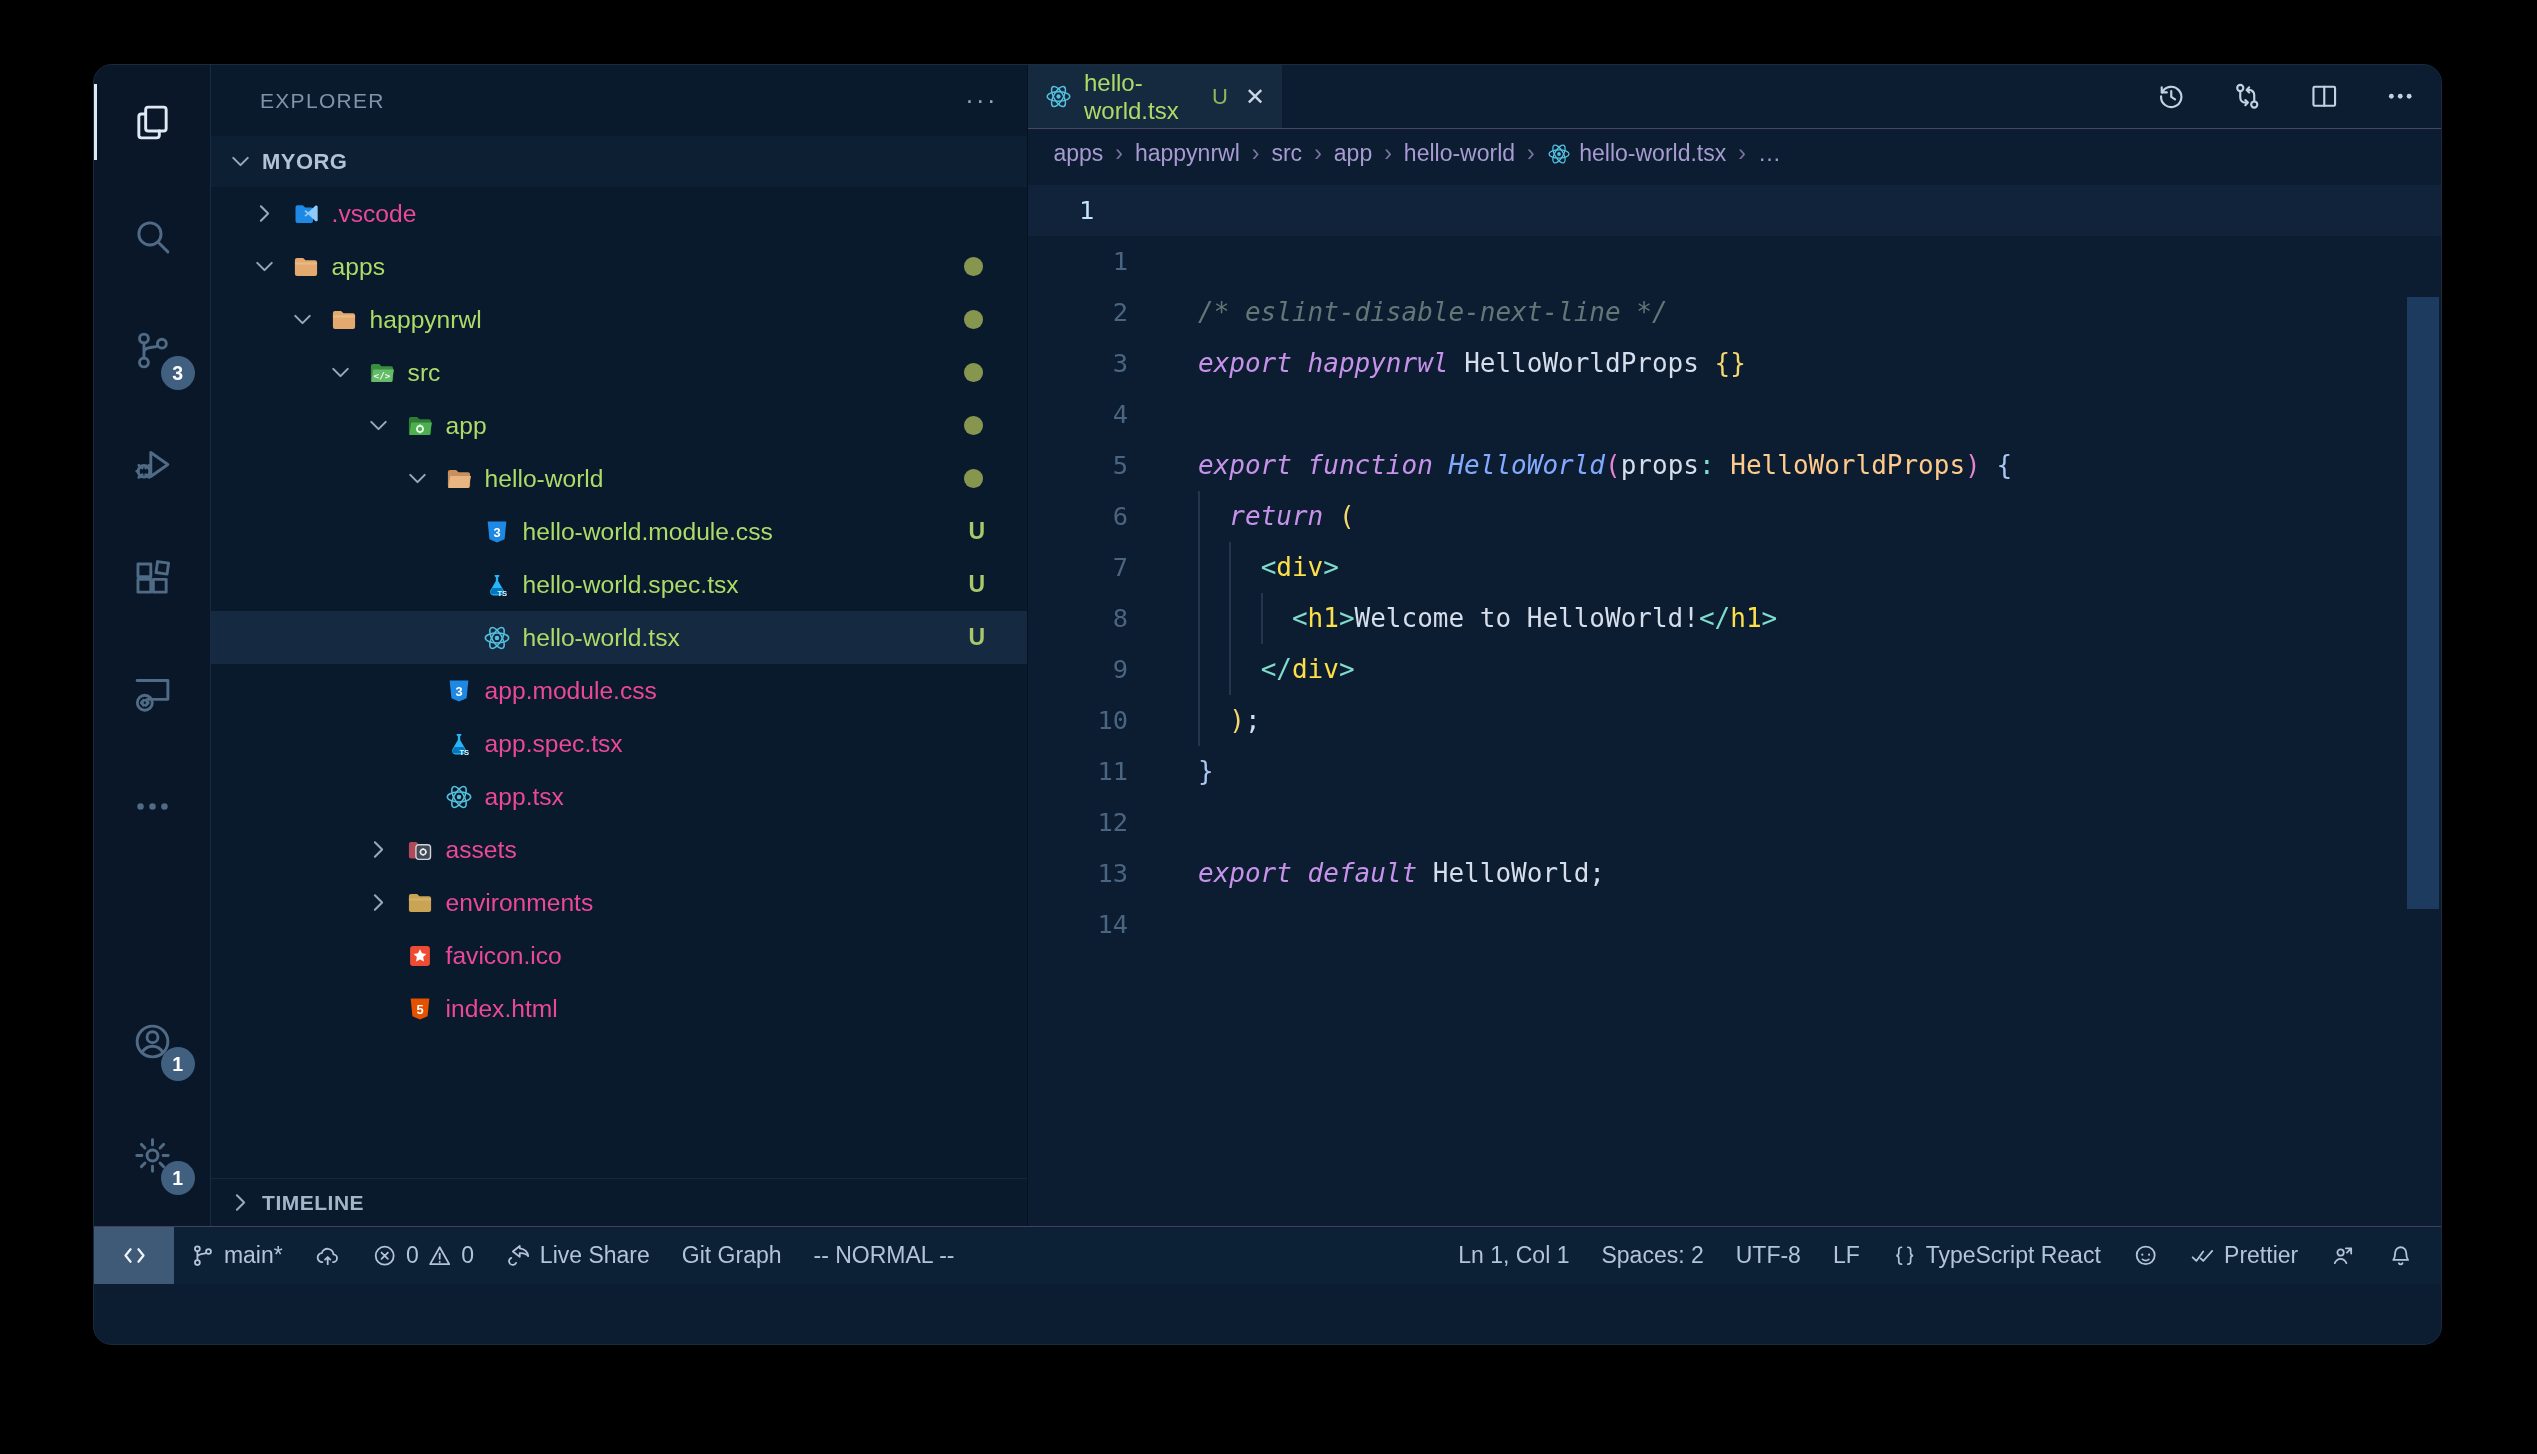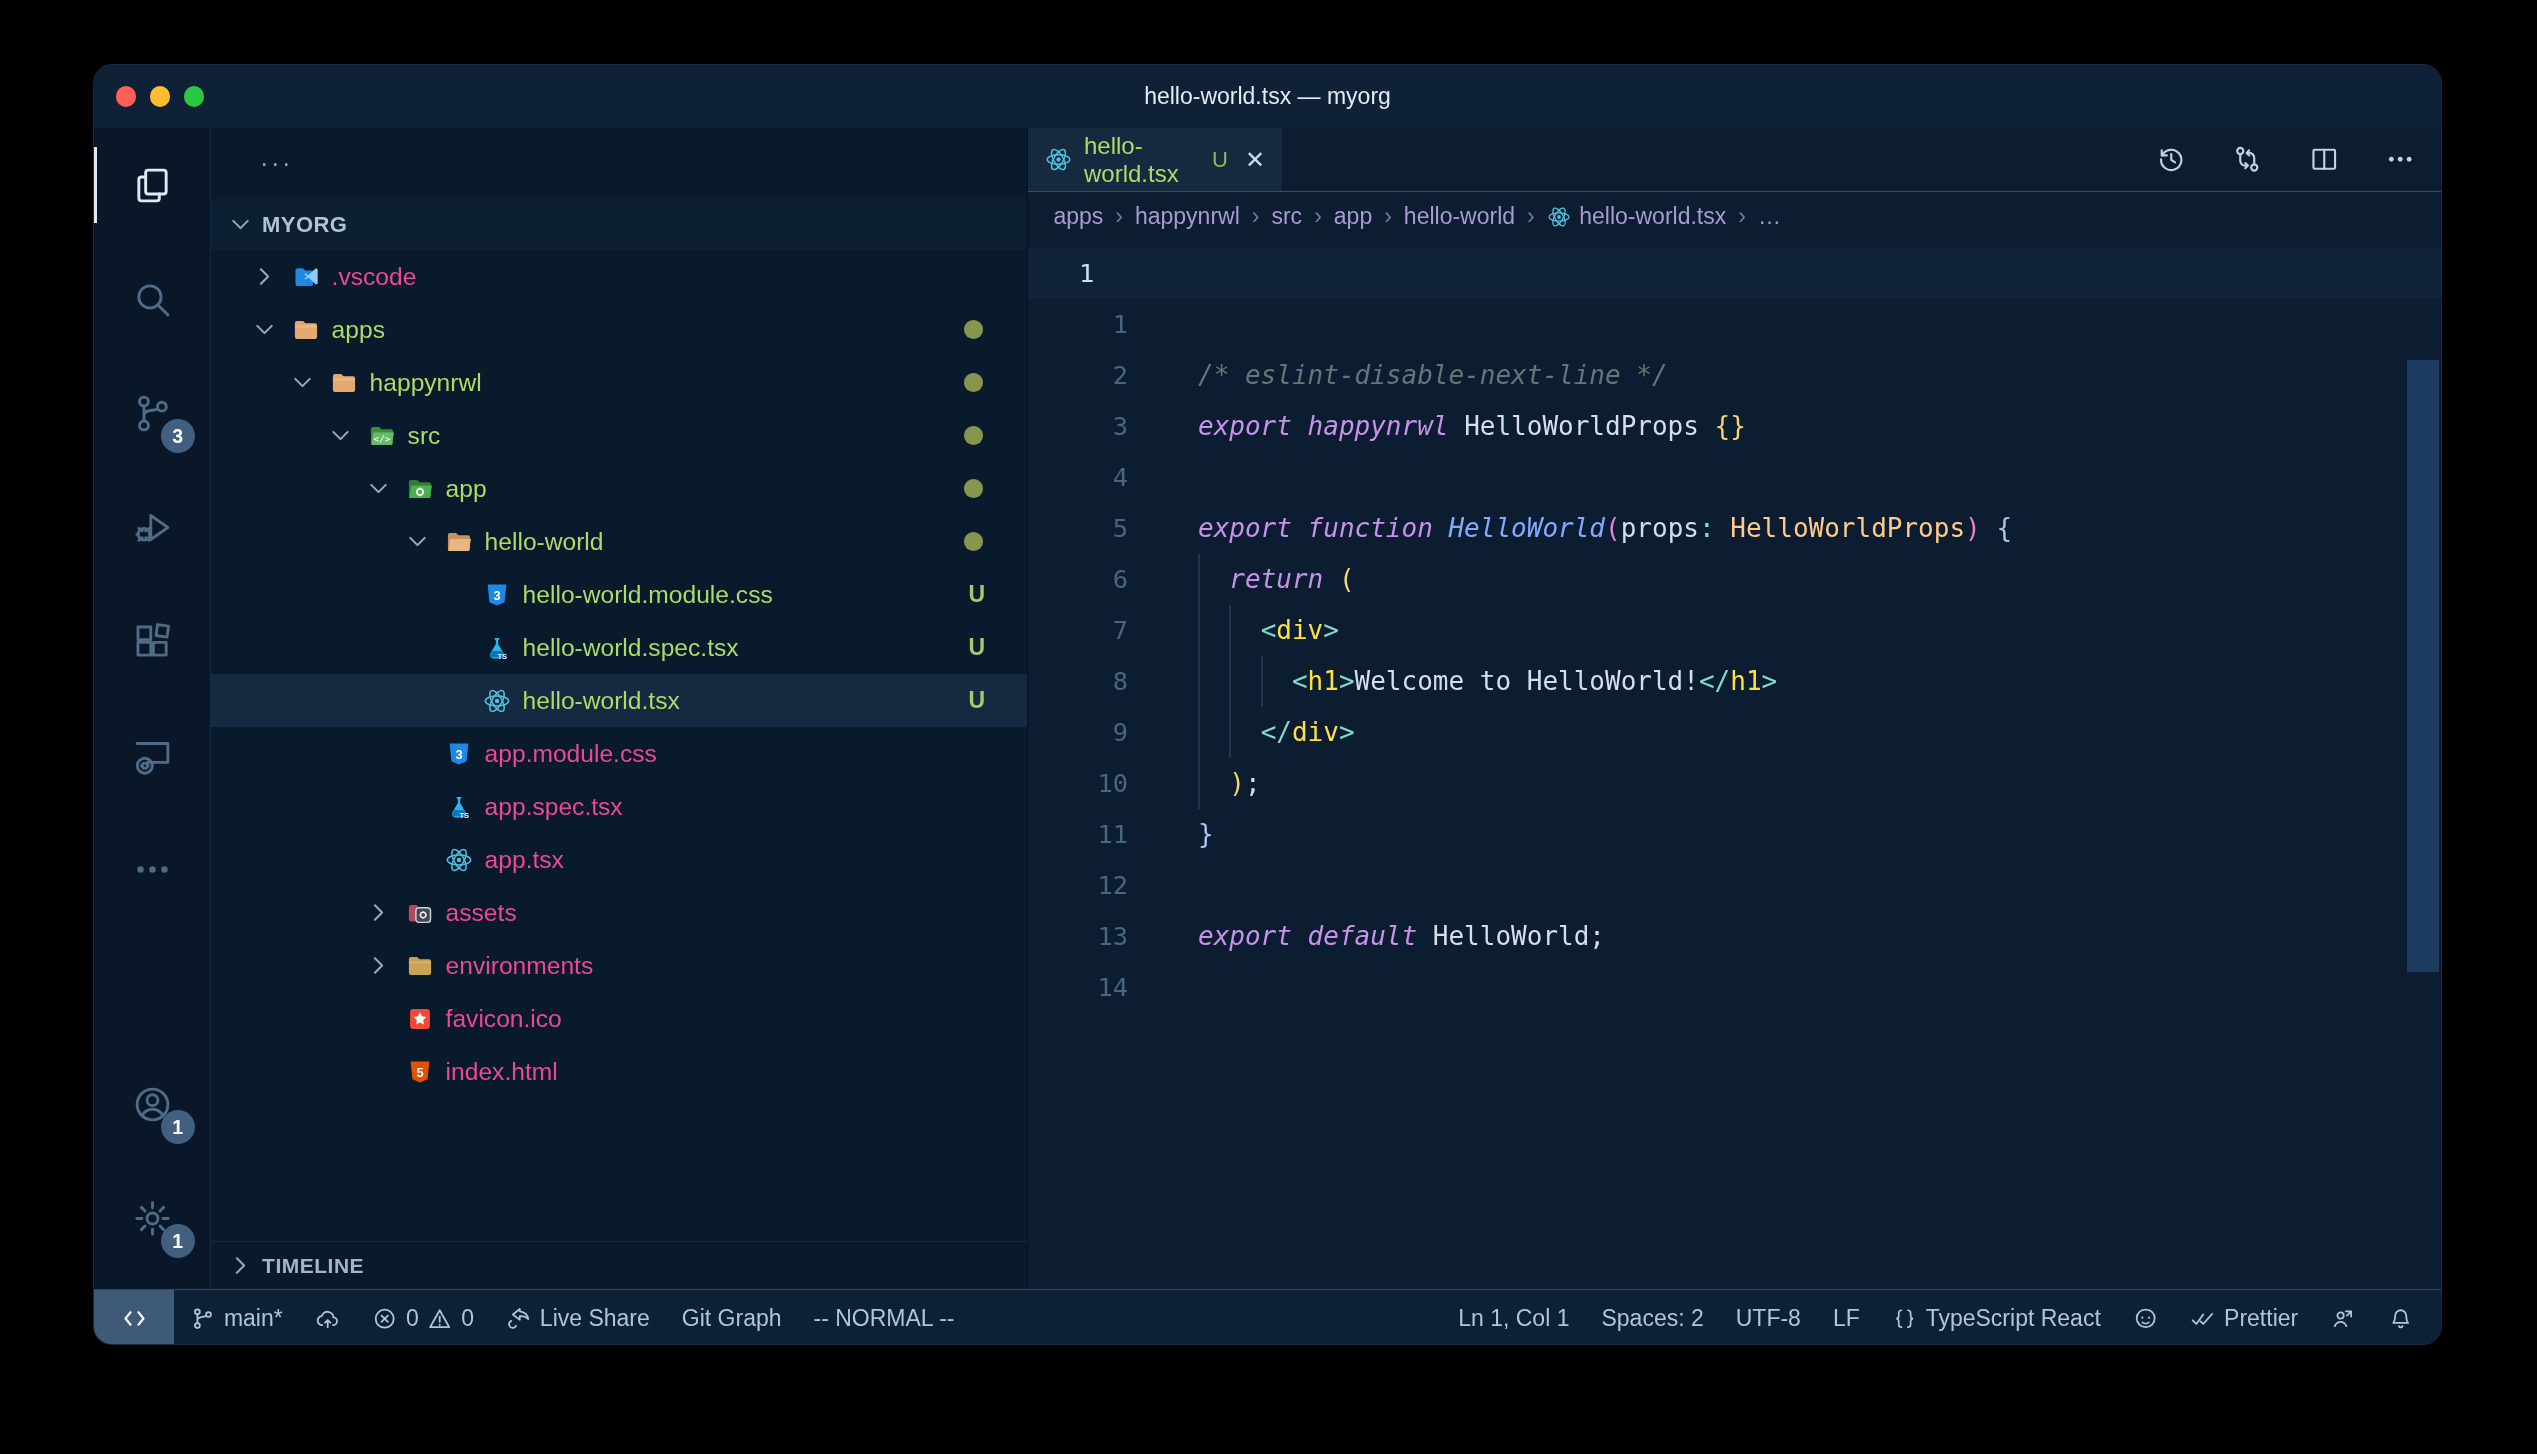--- a/index.html
+++ b/index.html
@@ -106,28 +106,20 @@
   .st-item { display:flex; align-items:center; gap:8.5px; padding:0 16px; white-space:nowrap; }
   .st-item .ic svg { width:25.4px; height:25.4px; }
   .st-chip { background:#3e5a76; color:#eef4fa; width:80px; justify-content:center; padding:0; }
   .st-chip .ic svg { width:27px; height:27px; }
   .ic { display:inline-flex; align-items:center; justify-content:center; }
 </style>
 </head>
 <body>
 
 <div class="window">
-  <div class="titlebar">
-    <div class="lights">
-      <span class="light l-red"></span>
-      <span class="light l-yellow"></span>
-      <span class="light l-green"></span>
-    </div>
-    <span class="win-title">hello-world.tsx — myorg</span>
-  </div>
 
   <div class="main">
     <div class="activitybar">
       <div id="activity-top">
           <div class="act active">
             <span class="ic">
               <svg viewBox="0 0 24 24" fill="none" stroke="currentColor" stroke-width="1.7" stroke-linecap="round" stroke-linejoin="round">
                 <rect x="8" y="3" width="12" height="14" rx="1.5"></rect>
                 <path d="M16 17v2.5a1.5 1.5 0 0 1-1.5 1.5h-9A1.5 1.5 0 0 1 4 19.5v-11A1.5 1.5 0 0 1 5.5 7H8"></path>
               </svg>
@@ -209,20 +201,21 @@
                 <path d="M12 2.8v3M12 18.2v3M2.8 12h3M18.2 12h3M5.5 5.5l2.1 2.1M16.4 16.4l2.1 2.1M18.5 5.5l-2.1 2.1M7.6 16.4l-2.1 2.1"></path>
               </svg>
             </span>
             <span class="act-badge">1</span>
           </div>
         </div>
     </div>
 
     <div class="sidebar">
       <div class="sb-header">
+        <span class="sb-title">EXPLORER</span>
         <span class="sb-more">···</span>
       </div>
       <div class="section-row">
         <span class="chev down">
             <svg viewBox="0 0 24 24" fill="none" stroke="currentColor" stroke-width="1.7" stroke-linecap="round" stroke-linejoin="round">
               <path d="M9 6l6 6-6 6"></path>
             </svg>
           </span>
         <span class="section-label">MYORG</span>
       </div>

